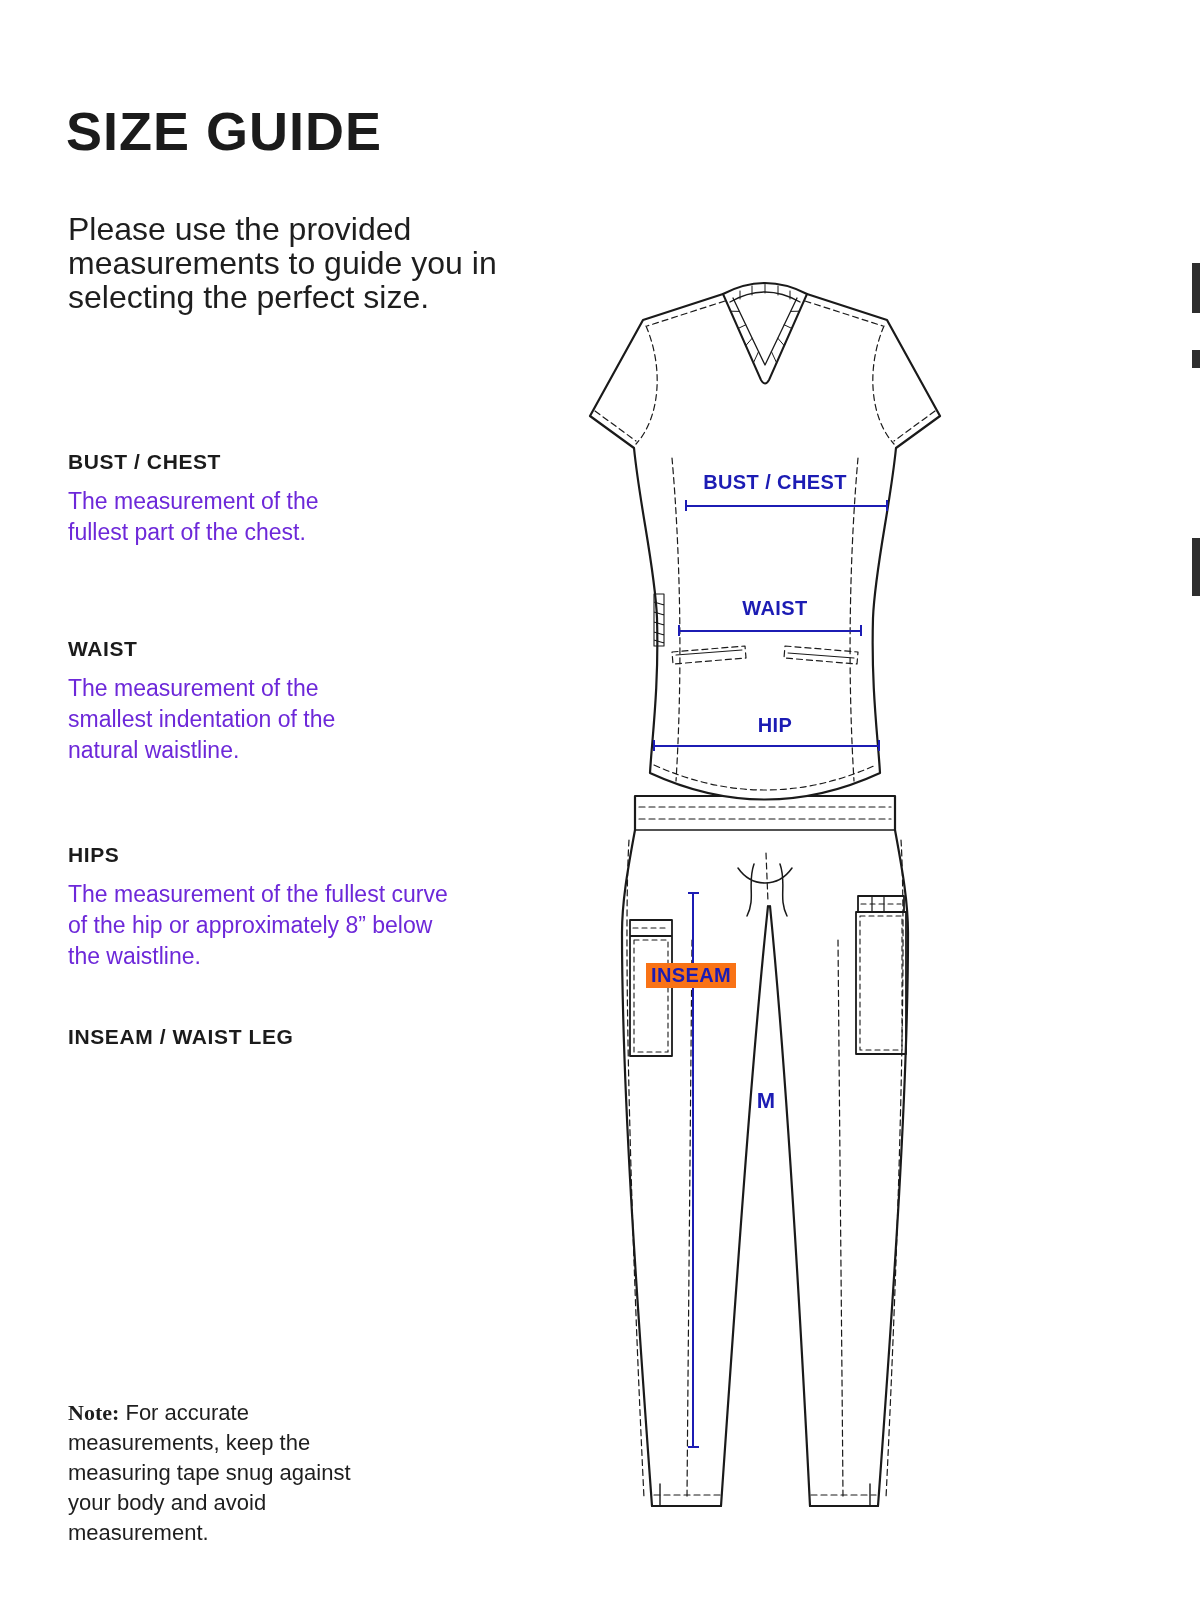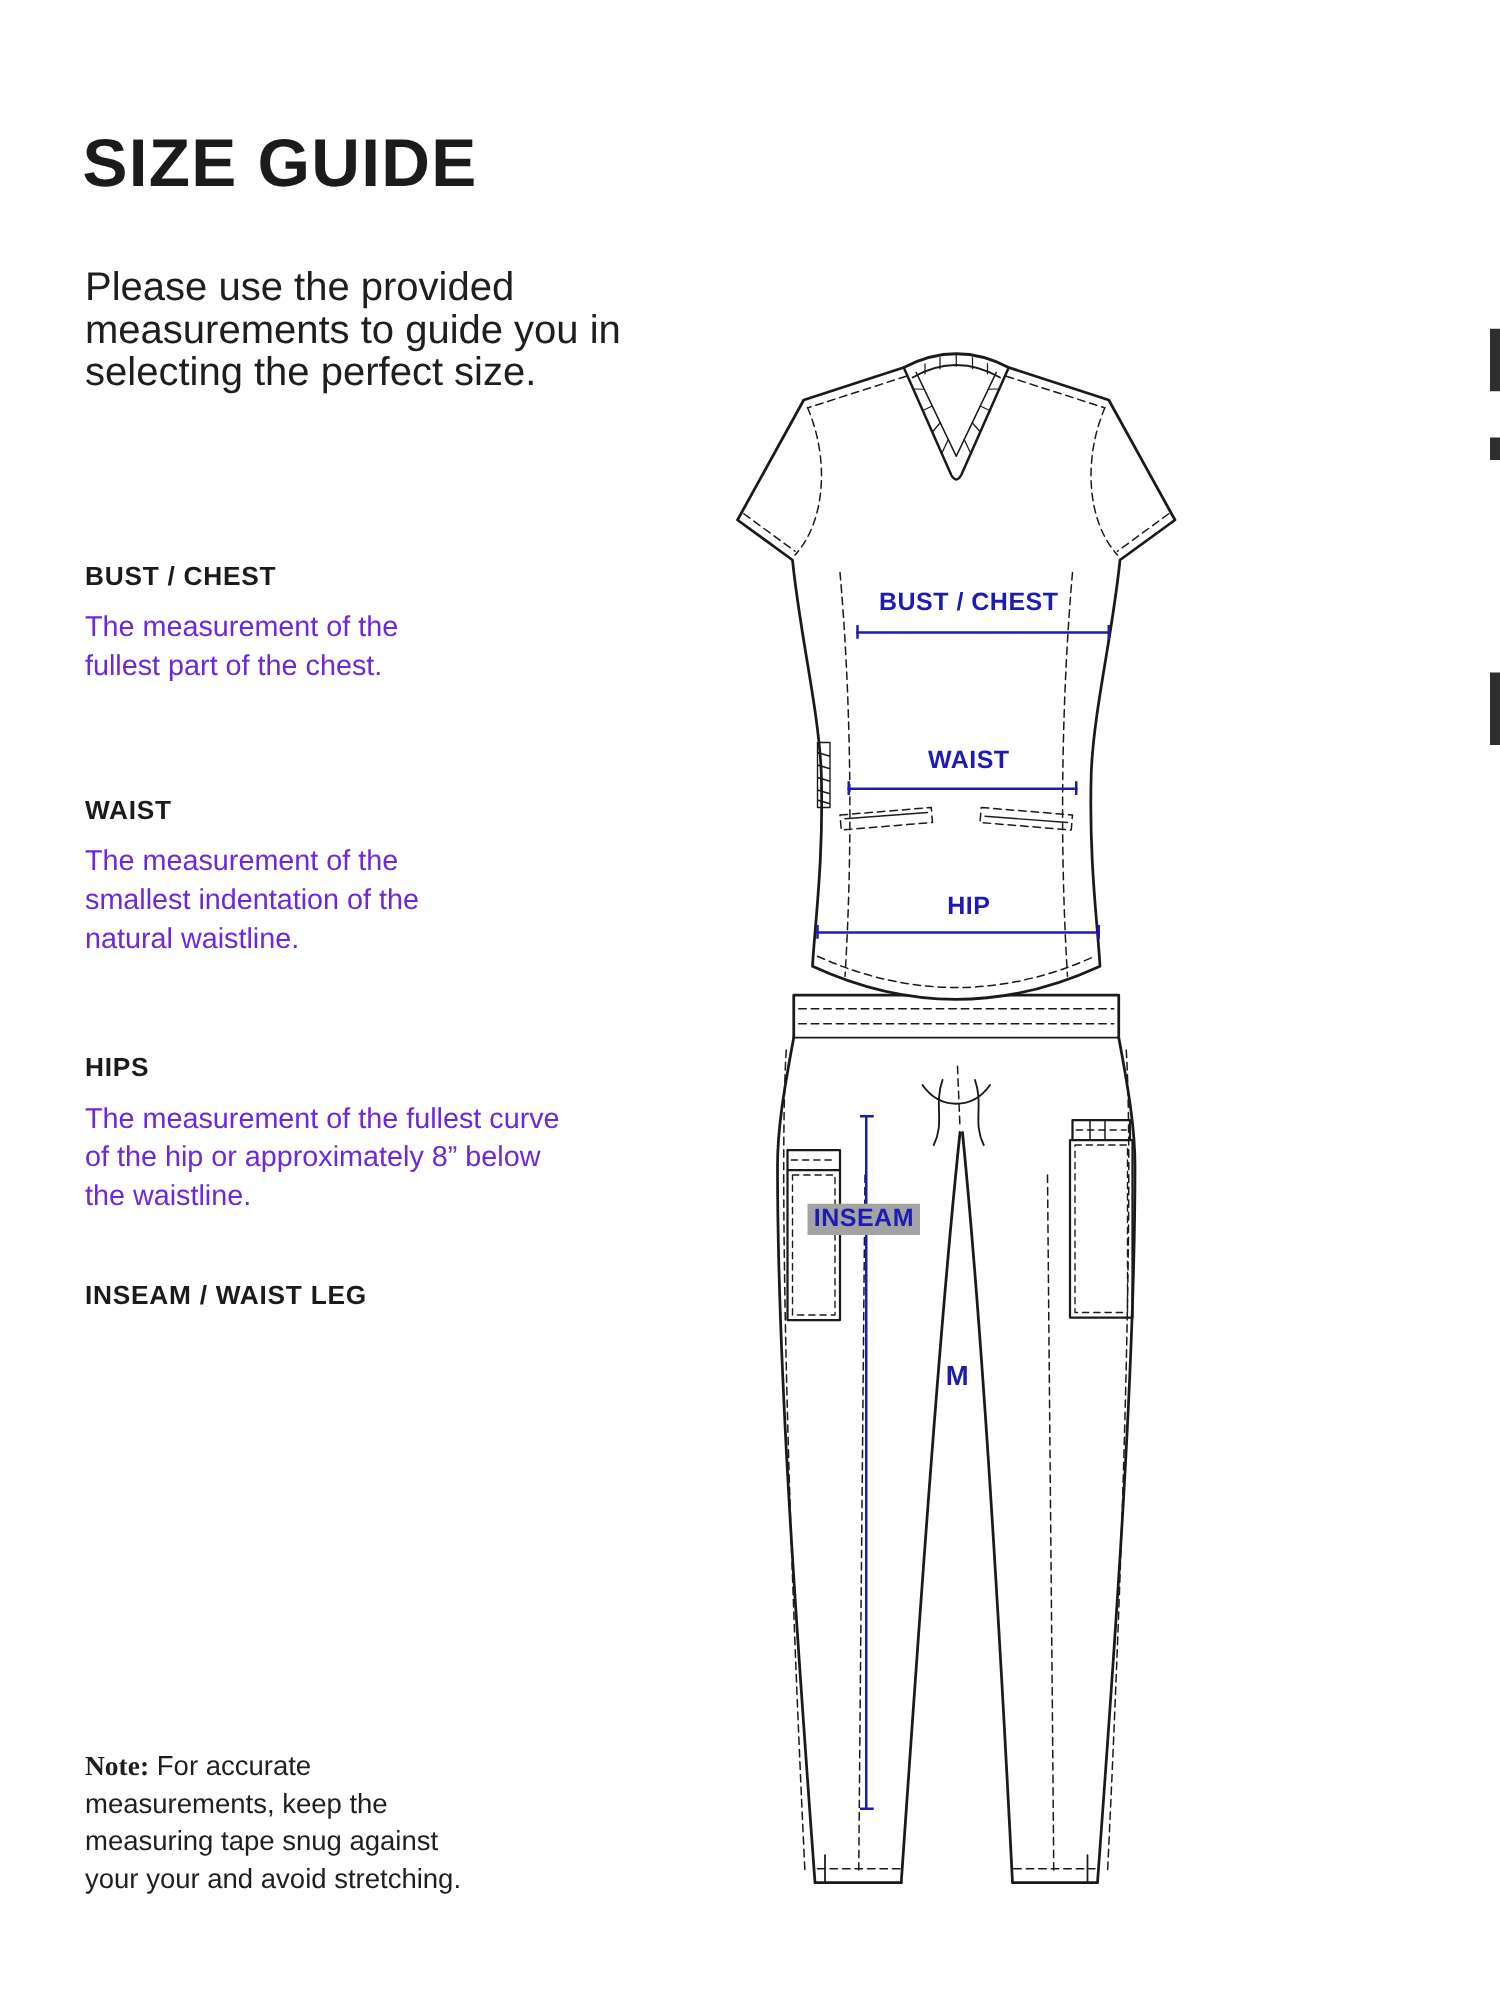--- a/index.html
+++ b/index.html
@@ -57,21 +57,21 @@
   .measure-line-v::before { top:0; }
   .measure-line-v::after  { bottom:0; }
 
   #bust-label   { left:150px; top:203px; width:170px; }
   #bust-line    { left:145px; top:237px; width:203px; }
   #waist-label  { left:165px; top:329px; width:140px; }
   #waist-line   { left:138px; top:362px; width:184px; }
   #hip-label    { left:185px; top:446px; width:100px; }
   #hip-line     { left:113px; top:477px; width:227px; }
   #inseam-line  { left:152px; top:624px; height:556px; }
-  #inseam-label { left:106px; top:695px; background:#a3a3a3; padding:1px 5px; }
+  #inseam-label { left:106px; top:695px; background:#f97316; padding:1px 5px; }
   #size-label   { left:206px; top:820px; width:40px; font-size:22px; }
 
   
   .edge-mark { position:absolute; right:0; width:8px; background:#2e2e2e; }
   #edge1 { top:263px; height:50px; }
   #edge2 { top:350px; height:18px; }
   #edge3 { top:538px; height:58px; }
 </style>
 </head>
 <body>
@@ -94,21 +94,21 @@
 
   <div class="sec" id="sec-hips">
     <h2>HIPS</h2>
     <p>The measurement of the fullest curve of the hip or approximately 8” below the waistline.</p>
   </div>
 
   <div class="sec" id="sec-inseam">
     <h2>INSEAM / WAIST LEG</h2>
   </div>
 
-  <p class="note"><strong>Note:</strong> <span>For accurate measurements, keep the measuring tape snug against your your and avoid stretching.</span></p>
+  <p class="note"><strong>Note:</strong> <span>For accurate measurements, keep the measuring tape snug against your body and avoid measurement.</span></p>
 
   <div class="diagram">
     <svg width="450" height="1300" viewBox="0 0 450 1300">
 
       <g fill="none" stroke="#1a1a1a" stroke-linecap="round" stroke-linejoin="round">
 
         <path stroke-width="2.2" d="M95,528 L355,528 M95,528 L95,562 M355,528 L355,562"></path>
         <path stroke-width="1.4" d="M95,562 L355,562"></path>
         <path stroke-width="1.2" stroke-dasharray="6 4" d="M99,539 L351,539 M99,551 L351,551"></path>
 

